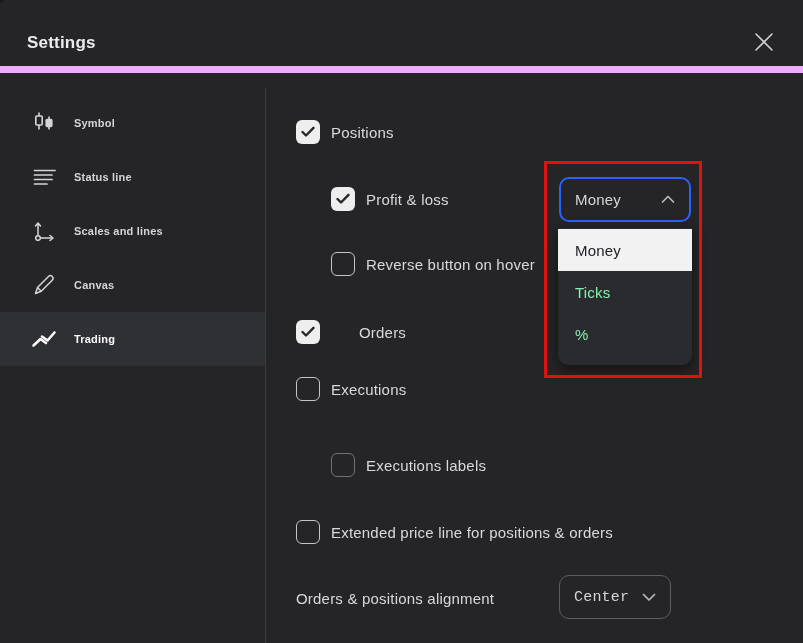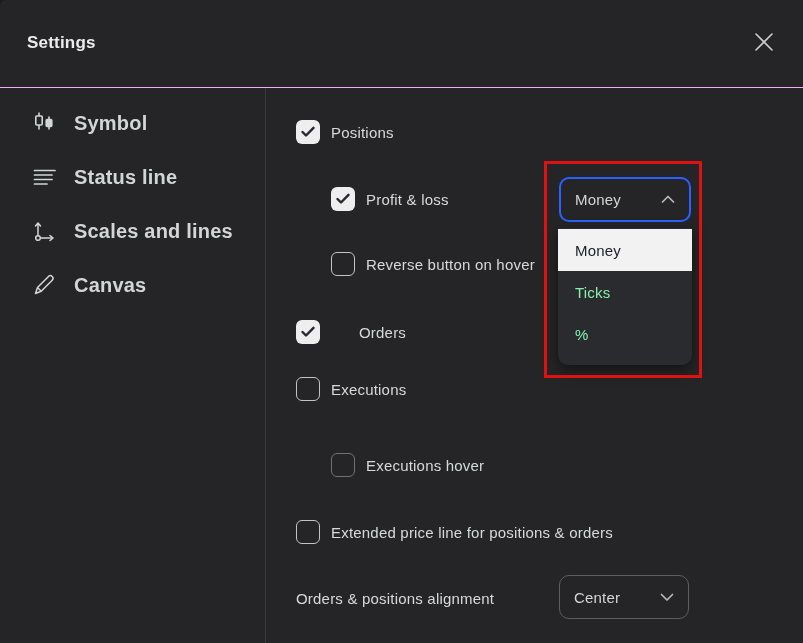--- a/index.html
+++ b/index.html
@@ -8,22 +8,22 @@
     font-family:"Liberation Sans", sans-serif;
     background:#1a1a1a;
   }
   .dialog {
     position:relative; width:803px; height:643px;
     background:#252527; color:#d8d9db; overflow:hidden;
     border-radius:6px 0 0 0;
   }
   
   .header {
-    position:absolute; top:0; left:0; right:0; height:88px;
-    border-bottom:1px solid #f0abfc;
+    position:absolute; top:0; left:0; right:0; height:73px;
+    border-bottom:7px solid #f0abfc;
   }
   .title {
     position:absolute; left:27px; top:33px;
     font-size:17px; font-weight:700; color:#ececee; letter-spacing:.2px;
   }
   .close-btn {
     position:absolute; right:14px; top:17px; width:50px; height:50px;
     display:flex; align-items:center; justify-content:center; cursor:pointer;
   }
   
@@ -34,21 +34,21 @@
   }
   .side-item {
     position:relative; height:54px; display:flex; align-items:center;
     cursor:pointer;
   }
   .side-item .s-icon {
     position:absolute; left:30px; width:28px; height:28px;
     display:flex; align-items:center; justify-content:center;
   }
   .side-item .s-label {
-    position:absolute; left:74px; font-size:20px; font-weight:600;
+    position:absolute; left:74px; font-size:11px; font-weight:600;
     color:#d4d5d7; letter-spacing:.2px;
   }
   .side-item.selected { background:#2f3033; }
   .side-item.selected .s-label { color:#fafafa; font-weight:700; }
   .content { position:absolute; left:267px; top:0; right:0; bottom:0; }
 
   
   .cb-row { position:absolute; display:flex; align-items:center; }
   .checkbox {
     width:24px; height:24px; border-radius:6px; flex:none; cursor:pointer;
@@ -154,20 +154,29 @@
       <div class="side-item">
         <span class="s-icon">
           <svg width="26" height="26" viewBox="0 0 26 26" fill="none" stroke="#d4d5d7" stroke-width="1.5" stroke-linejoin="round">
             <path d="M4.5 21.5 L6.5 15.5 L17.5 4.5 A2.6 2.6 0 0 1 21.2 8.2 L10.2 19.2 L4.5 21.5 Z"></path>
             <line x1="6.5" y1="15.5" x2="10.2" y2="19.2"></line>
           </svg>
         </span>
         <span class="s-label">Canvas</span>
       </div>
 
+      <div class="side-item selected">
+        <span class="s-icon">
+          <svg width="28" height="28" viewBox="0 0 28 28" fill="none" stroke="#fafafa" stroke-width="2.6" stroke-linecap="round" stroke-linejoin="round">
+            <path d="M3.5 20.5 L10.5 14 L16 18"></path>
+            <path d="M12 11.5 L17.5 15.5 L24.5 7.5"></path>
+          </svg>
+        </span>
+        <span class="s-label">Trading</span>
+      </div>
     </div>
 
     <div class="content">
 
       <div class="cb-row" style="left:29px; top:32px;">
         <span class="checkbox checked">
           <svg width="14" height="12" viewBox="0 0 14 12">
               <path d="M1.5 6 L5 9.5 L12.5 1.8" fill="none" stroke="#27282b" stroke-width="2.4" stroke-linecap="round" stroke-linejoin="round"></path>
             </svg>
         </span>
@@ -197,30 +206,30 @@
         <span class="cb-label">Orders</span>
       </div>
 
       <div class="cb-row" style="left:29px; top:289px;">
         <span class="checkbox unchecked"></span>
         <span class="cb-label">Executions</span>
       </div>
 
       <div class="cb-row" style="left:64px; top:365px;">
         <span class="checkbox unchecked disabled"></span>
-        <span class="cb-label">Executions hover</span>
+        <span class="cb-label">Executions labels</span>
       </div>
 
       <div class="cb-row" style="left:29px; top:432px;">
         <span class="checkbox unchecked"></span>
         <span class="cb-label">Extended price line for positions &amp; orders</span>
       </div>
 
       <div class="alignment-label">Orders &amp; positions alignment</div>
-      <div class="select-btn plain" style="left:292px; top:487px; width:130px; height:44px; z-index:2;">
+      <div class="select-btn plain" style="left:292px; top:487px; width:112px; height:44px; z-index:2;font-family:Liberation Mono, monospace;">
         <span>Center</span>
         <span>
           <svg width="14" height="9" viewBox="0 0 14 9">
               <path d="M1.5 1.5 L7 7 L12.5 1.5" fill="none" stroke="#b9babc" stroke-width="1.7" stroke-linecap="round" stroke-linejoin="round"></path>
             </svg>
         </span>
       </div>
 
       <div class="select-btn focused" style="left:292px; top:89px; width:132px; height:45px; z-index:6;">
         <span>Money</span>

